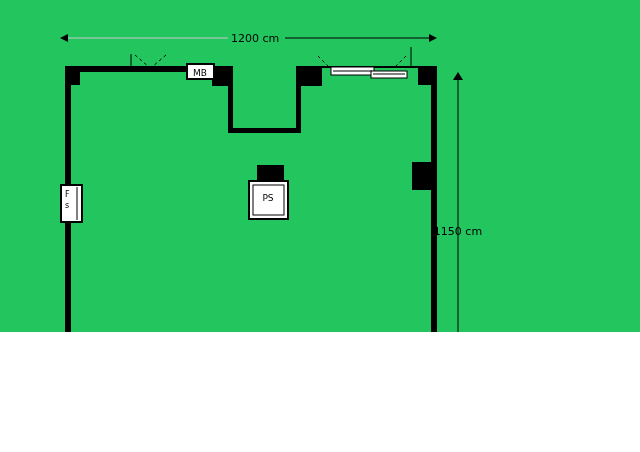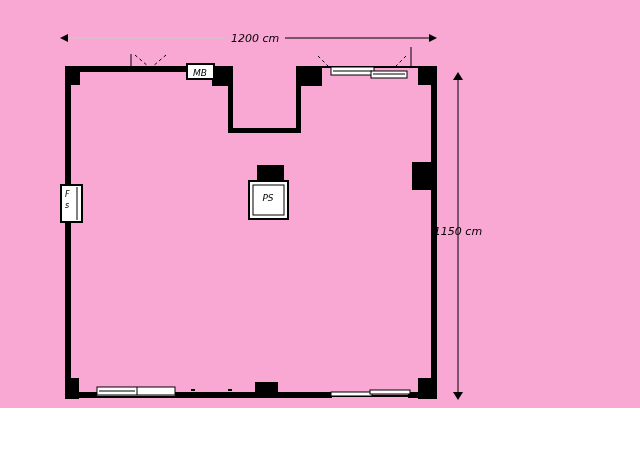--- a/index.html
+++ b/index.html
@@ -3,25 +3,24 @@
 <meta charset="utf-8">
 <style>
   html, body {
     margin: 0;
     padding: 0;
     background: #ffffff;
   }
   .canvas {
     position: relative;
     width: 640px;
-    height: 408px;
-    background: #f9a8d4;
+    height: 332px;
+    background: #22c55e;
     font-family: "DejaVu Sans", sans-serif;
     overflow: hidden;
-    font-style: italic;
   }
   svg text {
     font-family: "DejaVu Sans", "Liberation Sans", sans-serif;
     fill: #000000;
   }
   .dim-label {
     font-size: 11px;
   }
   .fixture-label {
     font-size: 9px;

